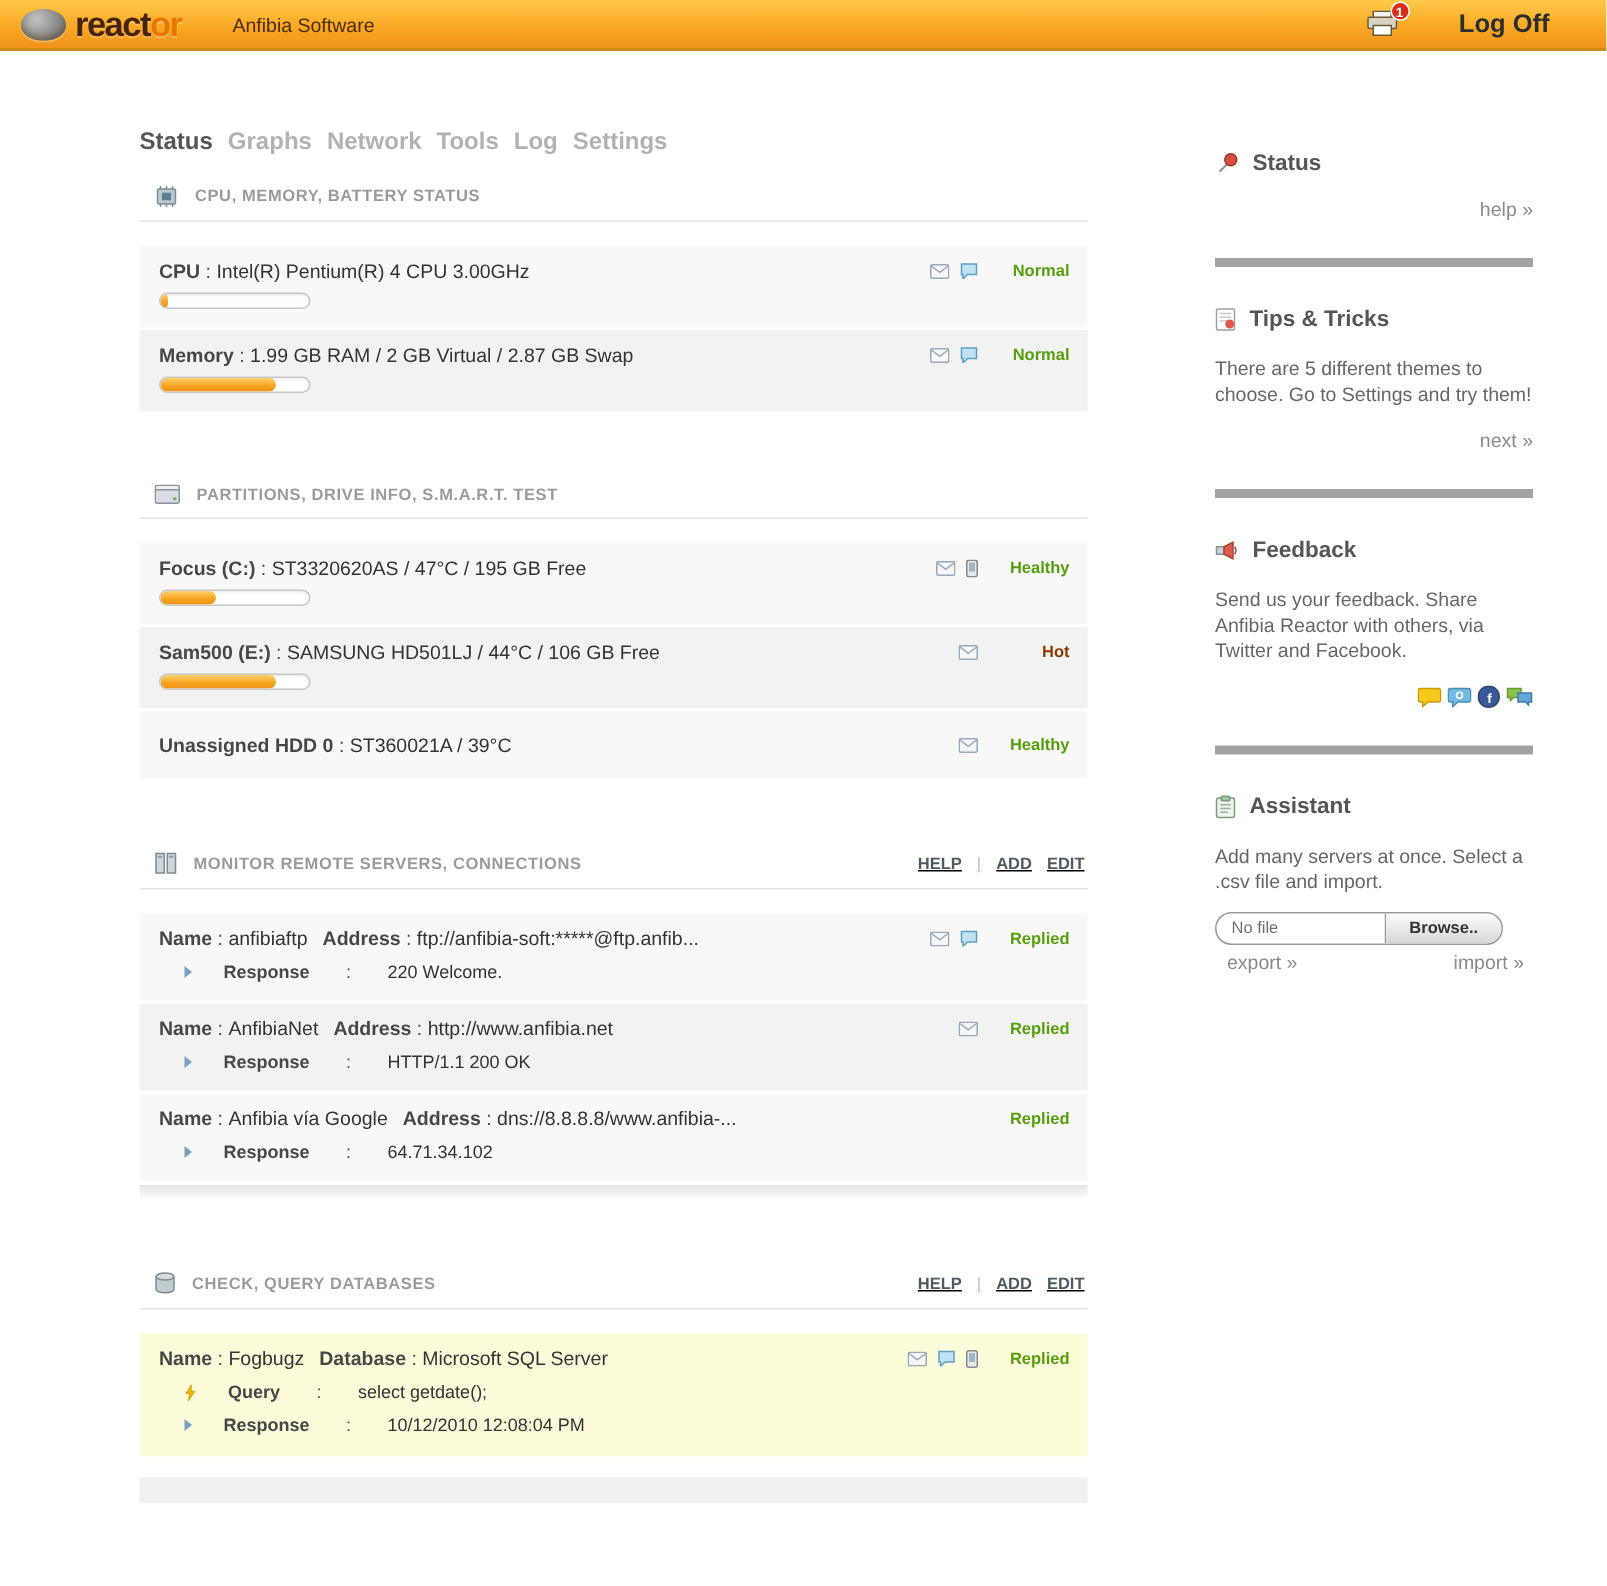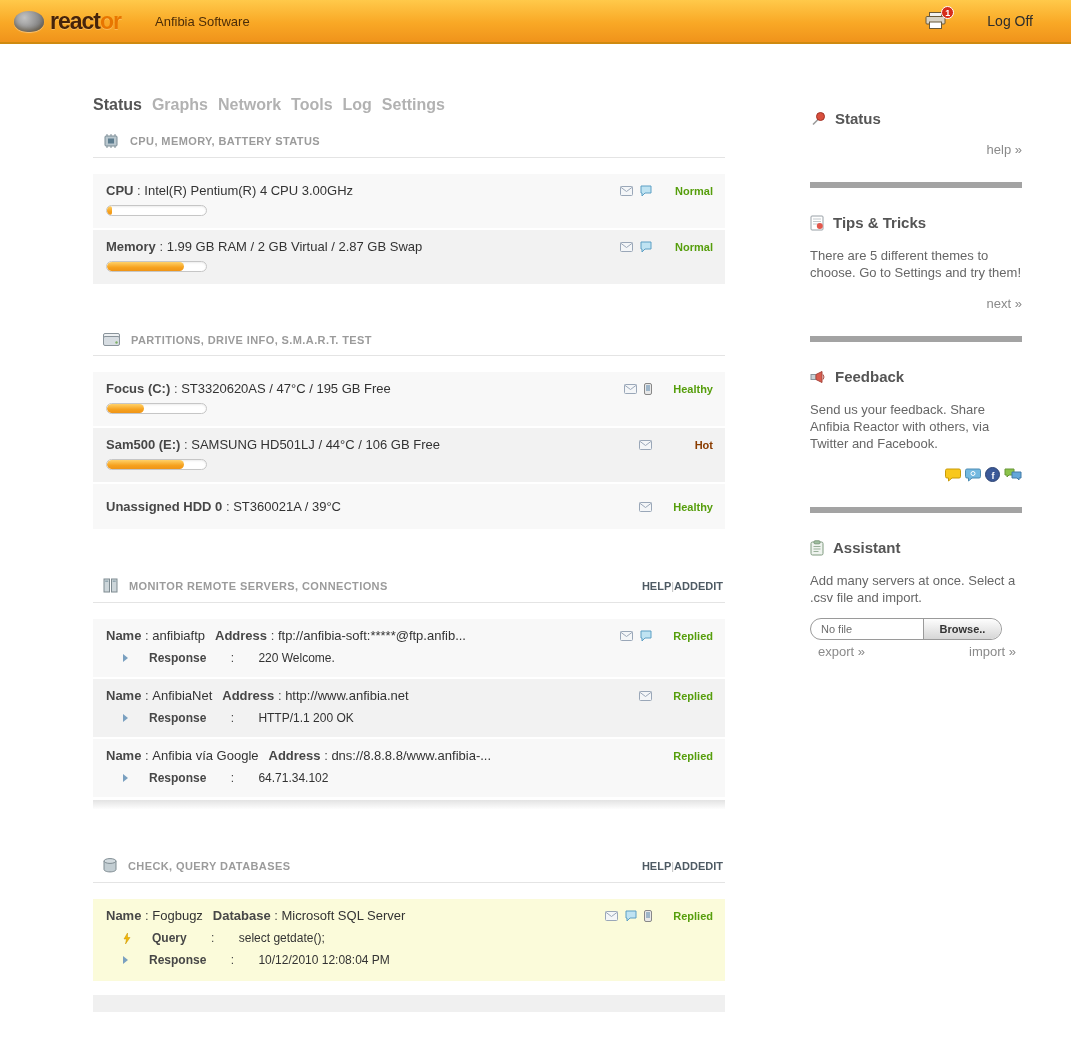--- a/index.html
+++ b/index.html
@@ -6,21 +6,21 @@
   html,body { width:1071px; height:1057px; }
   body {
     background:#ffffff;
     font-family:"Liberation Sans", sans-serif;
     overflow:hidden;
     position:relative;
   }
 
   
   .topbar {
-    height:44px;
+    height:34px;
     background:linear-gradient(180deg,#ffc94a 0%, #f9a825 55%, #f0931b 100%);
     border-bottom:2px solid #cf8a10;
     display:flex; align-items:center;
     padding:0 14px;
   }
   .logo { display:flex; align-items:center; gap:6px; }
   .brain {
     width:30px; height:21px; border-radius:50% 50% 46% 46%;
     background:radial-gradient(circle at 35% 32%, #c2c2c2, #7c7c7c 75%);
     box-shadow:inset 0 -3px 4px rgba(60,40,0,.35), 0 1px 1px rgba(255,255,255,.4);
@@ -30,21 +30,21 @@
   .logo-text .or { color:#e87600; }
   .company { margin-left:34px; font-size:13px; color:#4c2d08; }
   .topbar-right { margin-left:auto; display:flex; align-items:center; gap:40px; margin-right:24px; }
   .printer-wrap { position:relative; width:22px; height:18px; }
   .badge {
     position:absolute; top:-6px; right:-7px;
     min-width:13px; height:13px; line-height:12px;
     background:#d62c1a; border:1px solid #fff; border-radius:8px;
     color:#fff; font-size:9px; font-weight:bold; text-align:center; padding:0 2px;
   }
-  .logoff { font-size:14px; color:#2d2d2d; text-decoration:none; cursor:pointer; }
+  .logoff { font-size:17px; color:#2d2d2d; text-decoration:none; cursor:pointer;font-weight:bold; }
 
   
   .page { display:flex; padding:52px 0 0 93px; }
   main { width:632px; }
   aside { width:212px; margin-left:85px; }
 
   
   .mainnav { display:flex; gap:10px; font-size:16px; font-weight:bold; color:#b2b2b2; }
   .mainnav .nav-item { cursor:pointer; }
   .mainnav .active { color:#555555; }
@@ -55,22 +55,22 @@
   .host-user { font-size:13px; color:#3e3e3e; margin-left:15px; }
 
   
   .sec-head {
     display:flex; align-items:center; gap:11px;
     margin-top:49px; padding:0 2px 9px 10px;
     border-bottom:1px solid #e4e4e4;
   }
   .sec-head.first { margin-top:20px; }
   .sec-title { font-size:11px; font-weight:bold; color:#9b9b9b; letter-spacing:.4px; }
-  .sec-links { margin-left:auto; display:flex; align-items:flex-end; 
-    font-size:11px; font-weight:bold; }
+  .sec-links { margin-left:auto; display:flex; align-items:flex-end; gap:10px;
+    font-size:11px; font-weight:bold;text-decoration:underline; }
   .sec-links .lnk { color:#4e5a63; cursor:pointer; }
   .sec-links .pipe { color:#bbbbbb; font-weight:normal; }
 
   .rows { margin-top:16px; }
   .row { background:#f8f8f8; padding:9px 12px 12px 13px; margin-bottom:2px; }
   .row.alt { background:#f2f2f2; }
   .row.dbrow { background:#fbfbda; padding-bottom:14px; }
   .line1 { display:flex; align-items:center; font-size:13px; }
   .lbl { font-weight:bold; color:#474747; white-space:pre; }
   .lbl2 { margin-left:10px; }

